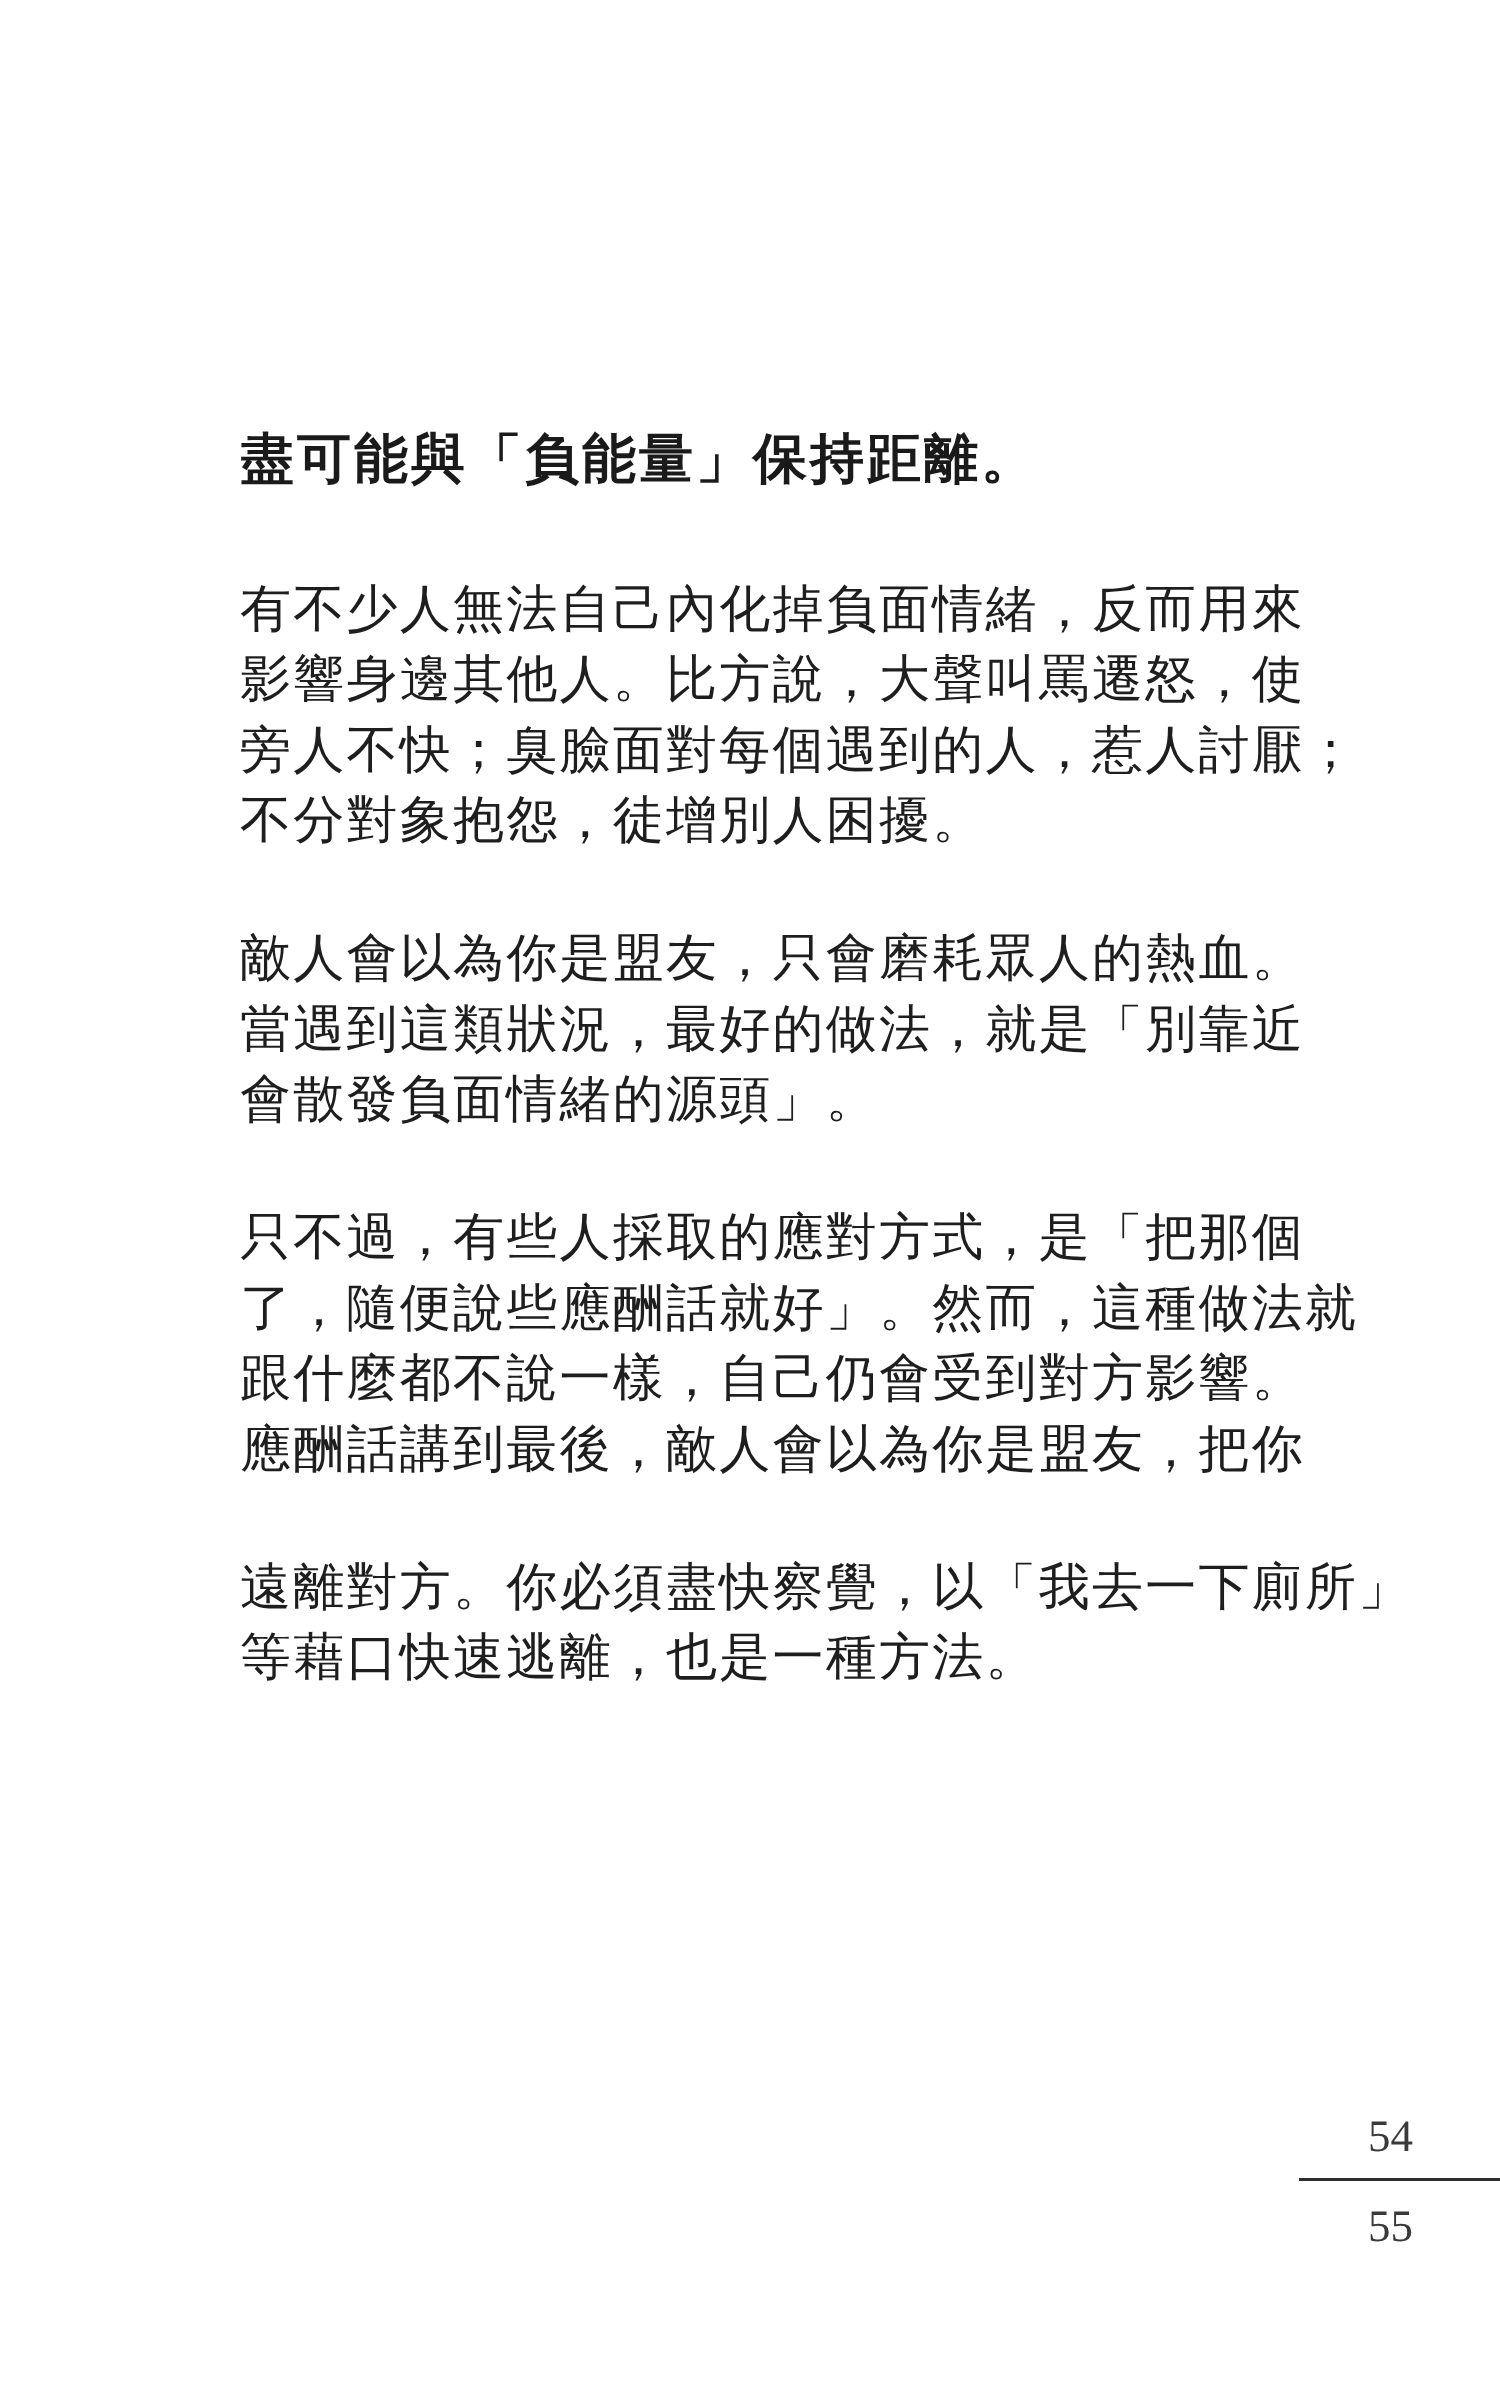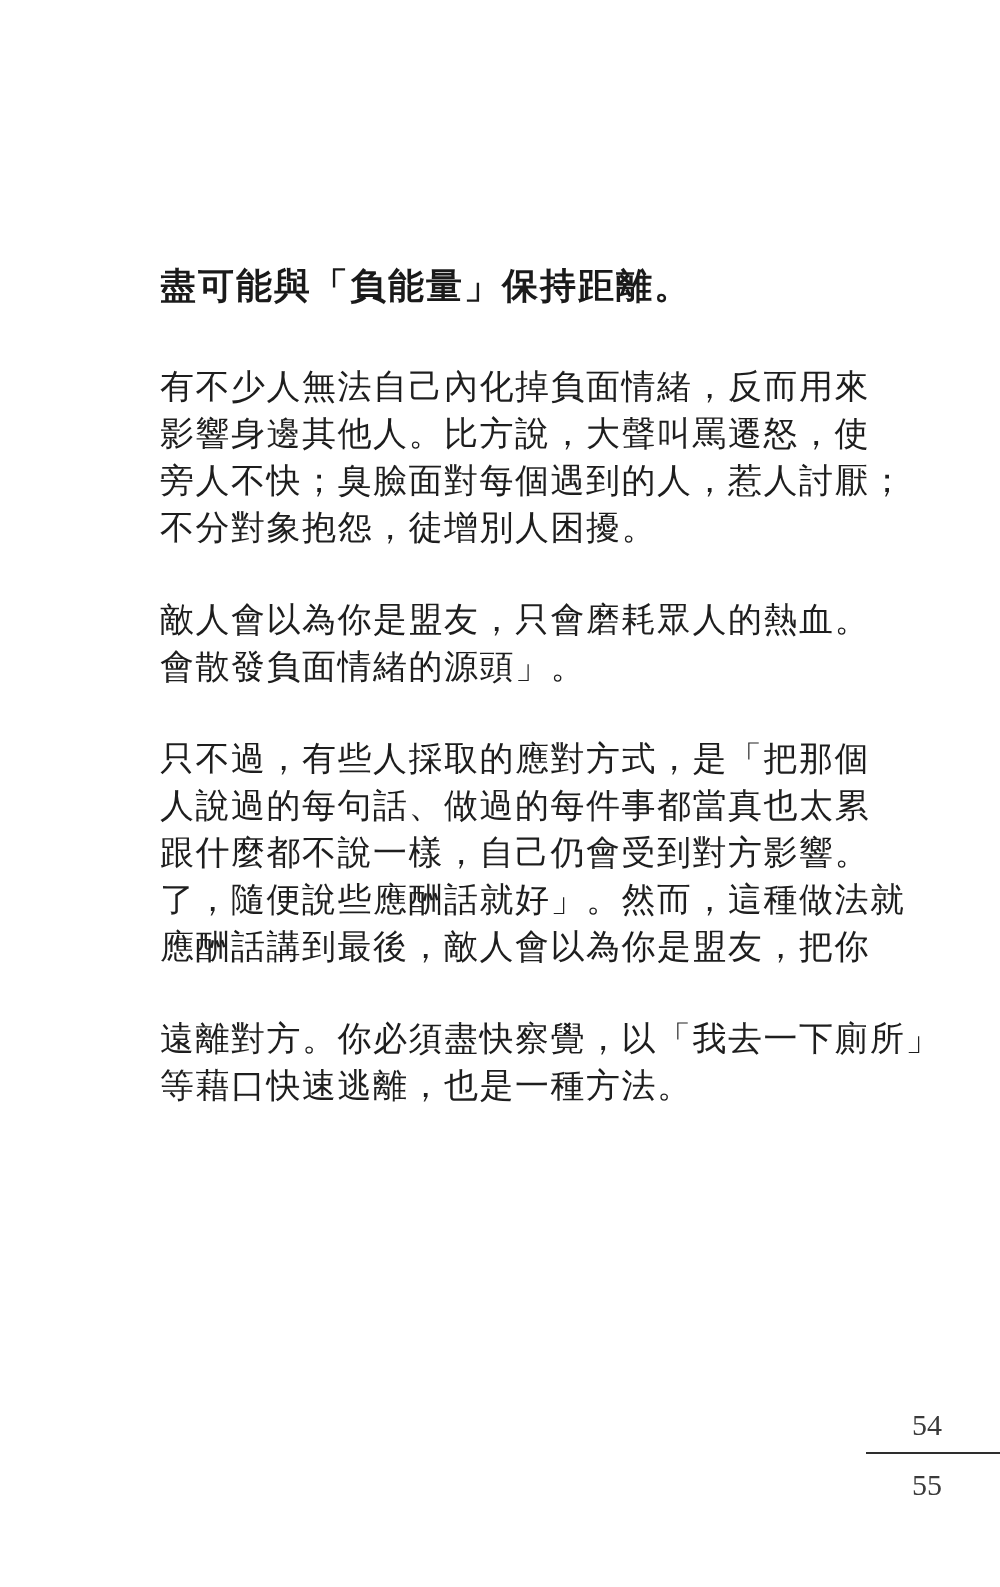--- a/index.html
+++ b/index.html
@@ -11,21 +11,21 @@
     position: relative;
     width: 1000px;
     height: 1587px;
     background: #ffffff;
     overflow: hidden;
     color: #1e1e1e;
   }
   .content {
     position: absolute;
     left: 160px;
-    top: 264px;
+    top: 284px;
     width: 780px;
   }
   .heading {
     margin: 0 0 58px 0;
     font-family: "Liberation Sans", "DejaVu Sans", sans-serif;
     font-size: 36px;
     font-weight: 700;
     letter-spacing: 2px;
     line-height: 44px;
     white-space: nowrap;
@@ -76,28 +76,28 @@
 
     <p class="para">
       <span class="t-line">有不少人無法自己內化掉負面情緒，反而用來</span>
       <span class="t-line">影響身邊其他人。比方說，大聲叫罵遷怒，使</span>
       <span class="t-line">旁人不快；臭臉面對每個遇到的人，惹人討厭；</span>
       <span class="t-line">不分對象抱怨，徒增別人困擾。</span>
     </p>
 
     <p class="para">
       <span class="t-line">敵人會以為你是盟友，只會磨耗眾人的熱血。</span>
+      <span class="t-line">當遇到這類狀況，最好的做法，就是「別靠近</span>
       <span class="t-line">會散發負面情緒的源頭」。</span>
     </p>
 
     <p class="para">
       <span class="t-line">只不過，有些人採取的應對方式，是「把那個</span>
-      <span class="t-line">人說過的每句話、做過的每件事都當真也太累</span>
+      <span class="t-line">了，隨便說些應酬話就好」。然而，這種做法就</span>
       <span class="t-line">跟什麼都不說一樣，自己仍會受到對方影響。</span>
-      <span class="t-line">了，隨便說些應酬話就好」。然而，這種做法就</span>
       <span class="t-line">應酬話講到最後，敵人會以為你是盟友，把你</span>
     </p>
 
     <p class="para">
       <span class="t-line">遠離對方。你必須盡快察覺，以「我去一下廁所」</span>
       <span class="t-line">等藉口快速逃離，也是一種方法。</span>
     </p>
 
   </div>
 

